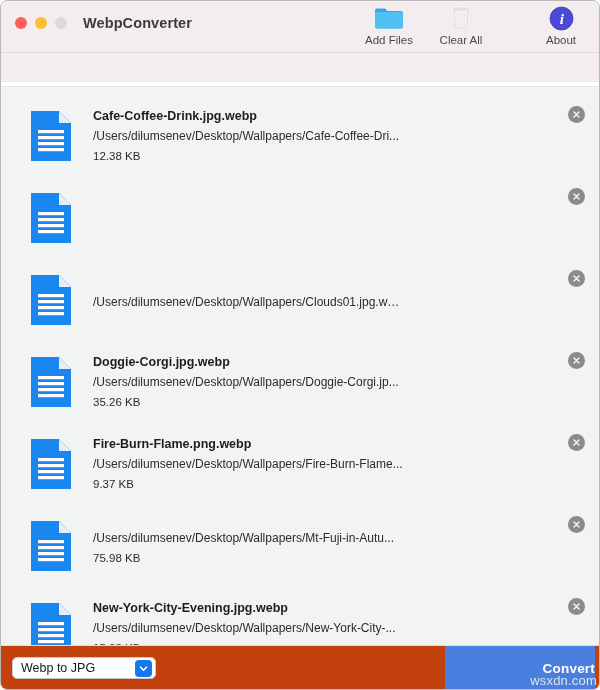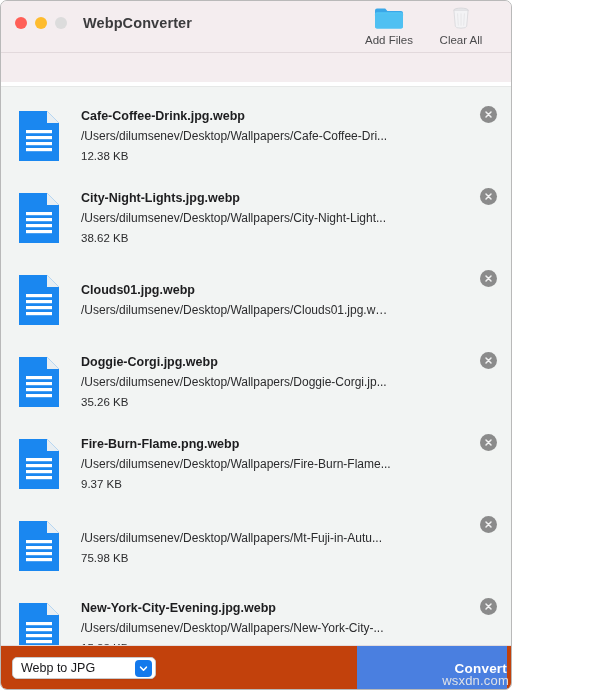--- a/index.html
+++ b/index.html
@@ -9,21 +9,21 @@
   body {
     width: 600px;
     height: 690px;
     overflow: hidden;
     font-family: "Liberation Sans", sans-serif;
     background: #ffffff;
     -webkit-font-smoothing: antialiased;
   }
   .window {
     position: relative;
-    width: 512px;
+    width: 600px;
     height: 690px;
     box-sizing: border-box;
     border: 1px solid #b9b9b9;
     border-radius: 7px;
     overflow: hidden;
     background: #f2f4f3;
     display: flex;
     flex-direction: column;
   }
 
@@ -111,21 +111,21 @@
     overflow: hidden;
     position: relative;
     padding-top: 8px;
     box-sizing: border-box;
   }
   .row {
     position: relative;
     height: 82px;
     display: flex;
     align-items: center;
-    padding-left: 18px;
+    padding-left: 30px;
     box-sizing: border-box;
   }
   .doc-icon {
     position: relative;
     width: 40px;
     height: 50px;
     flex: 0 0 40px;
   }
   .doc-icon svg { display: block; }
 
@@ -339,47 +339,41 @@
       <div class="doc-icon">
         <svg width="40" height="50" viewBox="0 0 40 50">
           <path d="M0 0h28l12 12v38H0z" fill="#1a87f0"></path>
           <path d="M28 0l12 12H28z" fill="#e8eef2"></path>
           <rect x="7" y="19" width="26" height="3.2" fill="#ffffff"></rect>
           <rect x="7" y="25" width="26" height="3.2" fill="#ffffff"></rect>
           <rect x="7" y="31" width="26" height="3.2" fill="#ffffff"></rect>
           <rect x="7" y="37" width="26" height="3.2" fill="#ffffff"></rect>
         </svg>
       </div>
+      <div class="remove-btn">
+        <span>
+          <svg width="9" height="9" viewBox="0 0 9 9">
+            <path d="M2 2 L7 7 M7 2 L2 7" stroke="#f2f2f2" stroke-width="1.5" stroke-linecap="round"></path>
+          </svg>
+        </span>
+      </div>
+    </div>
+
+    <div class="row">
+      <div class="doc-icon">
+        <svg width="40" height="50" viewBox="0 0 40 50">
+          <path d="M0 0h28l12 12v38H0z" fill="#1a87f0"></path>
+          <path d="M28 0l12 12H28z" fill="#e8eef2"></path>
+          <rect x="7" y="19" width="26" height="3.2" fill="#ffffff"></rect>
+          <rect x="7" y="25" width="26" height="3.2" fill="#ffffff"></rect>
+          <rect x="7" y="31" width="26" height="3.2" fill="#ffffff"></rect>
+          <rect x="7" y="37" width="26" height="3.2" fill="#ffffff"></rect>
+        </svg>
+      </div>
       <div class="row-text">
-        <div class="fname">City-Night-Lights.jpg.webp</div>
-        <div class="fpath">/Users/dilumsenev/Desktop/Wallpapers/City-Night-Light...</div>
-        <div class="fsize">38.62 KB</div>
-      </div>
-      <div class="remove-btn">
-        <span>
-          <svg width="9" height="9" viewBox="0 0 9 9">
-            <path d="M2 2 L7 7 M7 2 L2 7" stroke="#f2f2f2" stroke-width="1.5" stroke-linecap="round"></path>
-          </svg>
-        </span>
-      </div>
-    </div>
-
-    <div class="row">
-      <div class="doc-icon">
-        <svg width="40" height="50" viewBox="0 0 40 50">
-          <path d="M0 0h28l12 12v38H0z" fill="#1a87f0"></path>
-          <path d="M28 0l12 12H28z" fill="#e8eef2"></path>
-          <rect x="7" y="19" width="26" height="3.2" fill="#ffffff"></rect>
-          <rect x="7" y="25" width="26" height="3.2" fill="#ffffff"></rect>
-          <rect x="7" y="31" width="26" height="3.2" fill="#ffffff"></rect>
-          <rect x="7" y="37" width="26" height="3.2" fill="#ffffff"></rect>
-        </svg>
-      </div>
-      <div class="row-text">
-        <div class="fname">Clouds01.jpg.webp</div>
         <div class="fpath">/Users/dilumsenev/Desktop/Wallpapers/Clouds01.jpg.we...</div>
       </div>
       <div class="remove-btn">
         <span>
           <svg width="9" height="9" viewBox="0 0 9 9">
             <path d="M2 2 L7 7 M7 2 L2 7" stroke="#f2f2f2" stroke-width="1.5" stroke-linecap="round"></path>
           </svg>
         </span>
       </div>
     </div>

